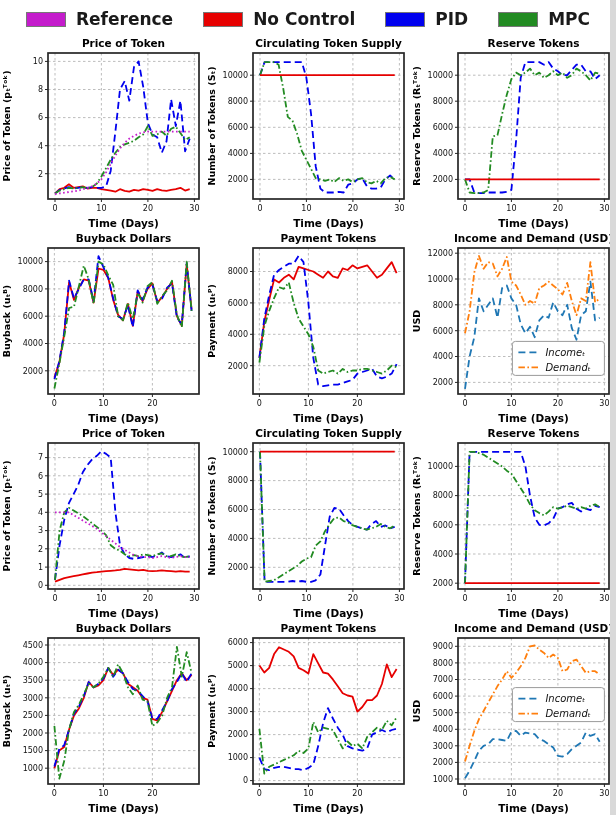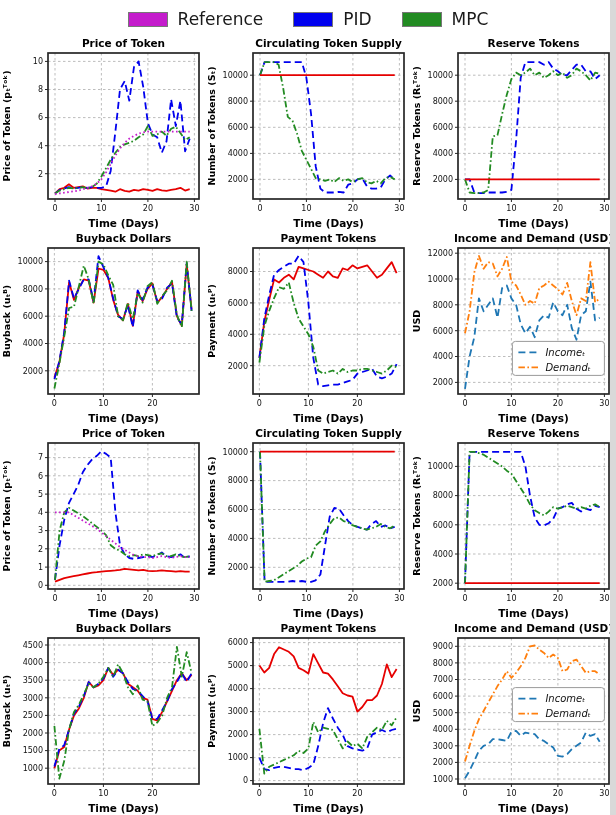--- a/index.html
+++ b/index.html
@@ -1,19 +1,19 @@
 <!DOCTYPE html>
 <html><head>
 <meta charset="utf-8">
 <style>
   html,body{margin:0;padding:0;background:#ffffff;}
   .page{position:relative;width:616px;height:815px;background:#ffffff;font-family:"DejaVu Sans",sans-serif;overflow:hidden;}
   .edge-right{position:absolute;right:0;top:0;width:6px;height:815px;background:#d9d9d9;}
   .top-legend{display:flex;justify-content:center;align-items:center;height:34px;gap:30px;padding-top:2px;}
-  .leg-item{display:flex;align-items:center;gap:10px;}
+  .leg-item{display:flex;align-items:center;gap:10px;font-weight:bold;}
   .swatch{display:inline-block;width:40px;height:15px;border:1px solid #777;box-sizing:border-box;}
   .leg-label{font-size:17px;color:#1a1a1a;}
   .grid12{display:grid;grid-template-columns:repeat(3,205px);grid-auto-rows:195px;margin-left:1px;}
   svg.chart{display:block;}
   svg .grid{stroke:#b5b5b5;stroke-width:0.9;stroke-dasharray:2.5,2.5;}
   svg .frame{fill:none;stroke:#262626;stroke-width:1.7;}
   svg .tickmark{stroke:#262626;stroke-width:1;}
   svg .tick{font-family:"DejaVu Sans",sans-serif;font-size:8px;fill:#111;}
   svg .title{font-family:"DejaVu Sans",sans-serif;font-size:10.5px;font-weight:bold;fill:#000;}
   svg .xlabel{font-family:"DejaVu Sans",sans-serif;font-size:10.5px;font-weight:bold;fill:#000;}
@@ -24,20 +24,24 @@
 </head>
 <body>
 
 <div class="page">
   <div class="top-legend">
     <div class="leg-item">
       <span class="swatch" style="background: rgb(196, 28, 204);"></span>
       <span class="leg-label">Reference</span>
     </div>
     <div class="leg-item">
+      <span class="swatch" style="background: rgb(230, 0, 0);"></span>
+      <span class="leg-label">No Control</span>
+    </div>
+    <div class="leg-item">
       <span class="swatch" style="background: rgb(0, 0, 238);"></span>
       <span class="leg-label">PID</span>
     </div>
     <div class="leg-item">
       <span class="swatch" style="background: rgb(34, 139, 34);"></span>
       <span class="leg-label">MPC</span>
     </div>
   </div>
   <div class="grid12">
     <svg class="chart" width="205" height="195" viewBox="0 0 205 195">

